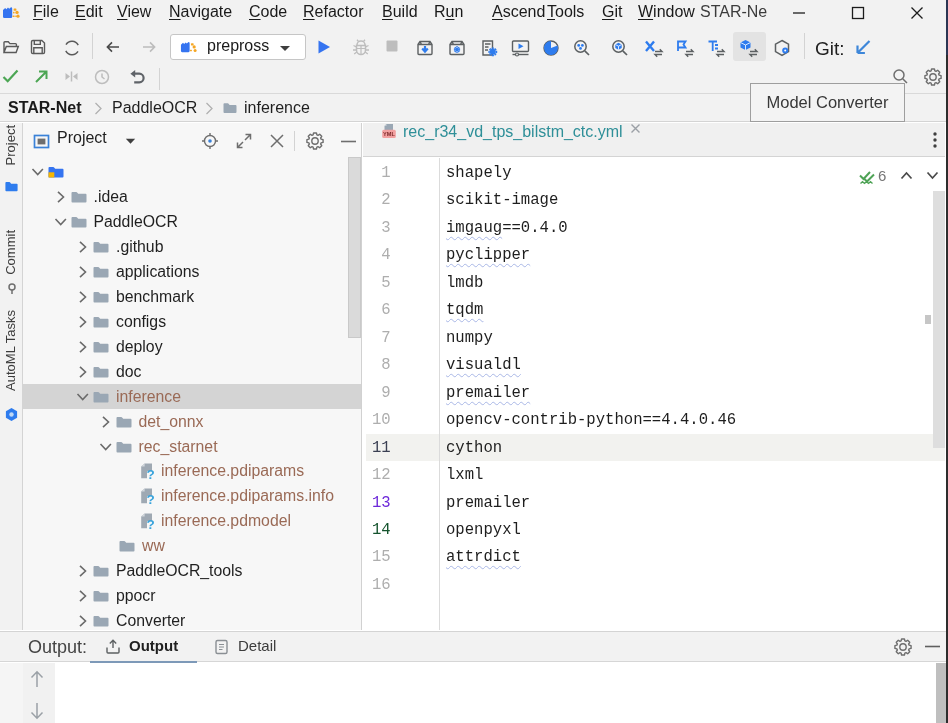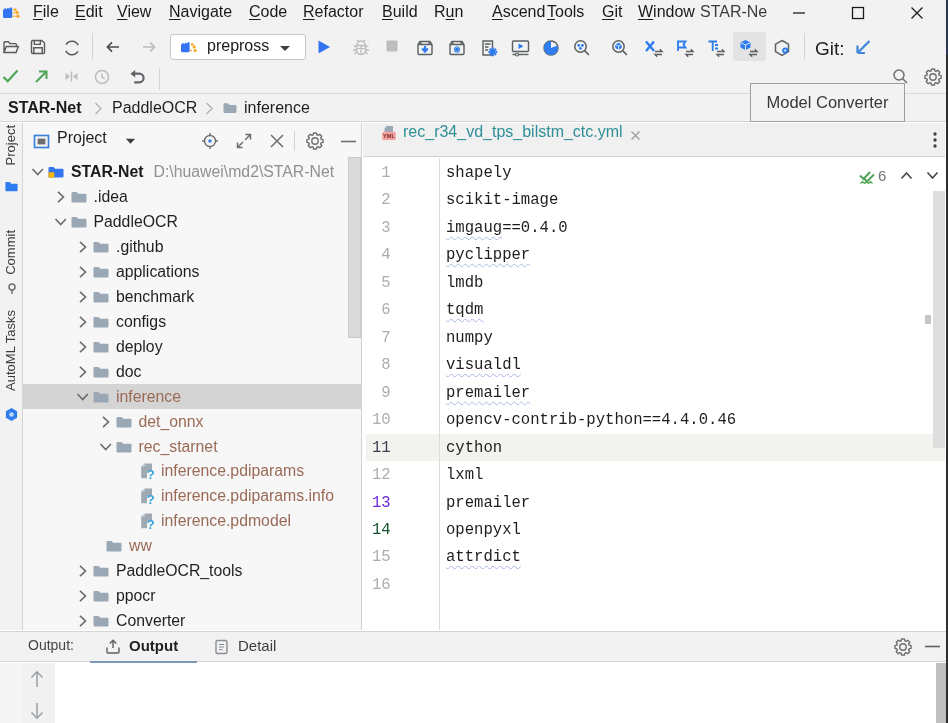--- a/index.html
+++ b/index.html
@@ -28,21 +28,21 @@
 #pjhead { position:absolute; left:0; top:0; width:100%; height:36px; }
 .tr { position:absolute; height:25px; display:flex; align-items:center; font-size:15.8px; white-space:pre; }
 .tr .chev { width:20px; height:16px; flex:none; }
 .tr .ic { width:16px; height:16px; margin-right:7px; flex:none; }
 .brown { color:#9a6a56; }
 #sel { position:absolute; left:0; top:261px; width:339px; height:25px; background:#d4d4d4; }
 #pthumb { position:absolute; left:325px; top:34px; width:13px; height:181px; background:#dadada; border:1px solid #c9c9c9; }
 
 #editor { left:363px; top:123px; width:582px; height:507px; background:#fff; overflow:hidden; }
 #tabbar { position:absolute; left:0; top:0; width:582px; height:34px; background:#f0f0f0; border-bottom:1px solid #d4d4d4; }
-#tab1 { position:absolute; left:5px; top:0; height:18px; display:flex; align-items:flex-end; }
+#tab1 { position:absolute; left:5px; top:0; height:18px; display:flex; align-items:flex-start; }
 #tab2 { position:absolute; left:282px; top:0; width:183px; height:34px; background:#fff; border-left:1px solid #dcdcdc; border-right:1px solid #dcdcdc; display:flex; align-items:center; }
 .tabtxt { font-size:16px; margin-left:6px; }
 #lines { position:absolute; left:0; top:0; }
 .cl { position:absolute; left:83px; height:28px; line-height:28px; font-family:"Liberation Mono", monospace; font-size:15.6px; color:#1e1e1e; white-space:pre; }
 .ln { position:absolute; left:0; width:27.6px; height:28px; line-height:28px; text-align:right; font-family:"Liberation Mono", monospace; font-size:15.6px; color:#aeaeae; }
 .wavy { text-decoration:underline; text-decoration-style:wavy; text-decoration-color:#a9b7e6; text-decoration-thickness:1px; text-underline-offset:4px; }
 #curline { position:absolute; left:3px; top:310.5px; width:579px; height:27.5px; background:#f2f2ef; }
 #gutline { position:absolute; left:75.6px; top:34.5px; width:1px; height:472px; background:#dbdbdb; }
 #escroll { position:absolute; left:570px; top:68px; width:11.5px; height:257px; background:#dedede; }
 
@@ -296,21 +296,21 @@
         <path d="M1 1.5 H16" stroke="#6e6e6e" stroke-width="1.6"></path>
       </svg>
   </div>
   <div id="sel"></div>
   <div id="tree">
       <div class="tr " style="top:36px;left:5px"><svg class="chev" viewBox="0 0 20 16">
           <path d="M4.5 5 l5.2 5.5 5.2-5.5" fill="none" stroke="#6a6a6a" stroke-width="1.6"></path>
         </svg><svg class="ic" viewBox="0 0 16 16">
           <path d="M.5 3.9 q0-.9.9-.9 h3.9 q.5 0 .8.4 l1.1 1.4 h7.4 q.9 0 .9.9 v6.9 q0 .9-.9.9 H1.4 q-.9 0-.9-.9 Z" fill="#3574f0"></path>
           <rect x=".5" y="8.3" width="5.8" height="5.2" fill="#f7b500"></rect>
-        </svg><span><span style="font-weight:bold;color:#1a1a1a">STAR-Net</span><span style="color:#909090;margin-left:10px">D:\huawei\md2\STAR-Net</span></span></div>
+        </svg></div>
       <div class="tr " style="top:61px;left:27.5px"><svg class="chev" viewBox="0 0 20 16">
           <path d="M7 2.8 l5.5 5.2 -5.5 5.2" fill="none" stroke="#6a6a6a" stroke-width="1.6"></path>
         </svg><svg class="ic" viewBox="0 0 16 16">
           <path d="M.5 3.9 q0-.9.9-.9 h3.9 q.5 0 .8.4 l1.1 1.4 h7.4 q.9 0 .9.9 v6.9 q0 .9-.9.9 H1.4 q-.9 0-.9-.9 Z" fill="#9aa7b4"></path>
         </svg><span>.idea</span></div>
       <div class="tr " style="top:86px;left:27.5px"><svg class="chev" viewBox="0 0 20 16">
           <path d="M4.5 5 l5.2 5.5 5.2-5.5" fill="none" stroke="#6a6a6a" stroke-width="1.6"></path>
         </svg><svg class="ic" viewBox="0 0 16 16">
           <path d="M.5 3.9 q0-.9.9-.9 h3.9 q.5 0 .8.4 l1.1 1.4 h7.4 q.9 0 .9.9 v6.9 q0 .9-.9.9 H1.4 q-.9 0-.9-.9 Z" fill="#9aa7b4"></path>
         </svg><span>PaddleOCR</span></div>
@@ -370,21 +370,21 @@
           <path d="M6.6 .5 V3.6 H3.2 Z" fill="#d4d9de"></path>
           <path d="M9 8.2 h7 v8.5 h-7 Z" fill="#f7f7f7"></path>
           <text x="8.6" y="16.2" font-size="13.5" font-weight="bold" fill="#38a3dc" font-family="Liberation Sans">?</text>
         </svg><span>inference.pdiparams.info</span></div>
       <div class="tr brown" style="top:385px;left:95px"><span class="chev"></span><svg class="ic" style="overflow:visible" viewBox="0 0 16 16">
           <path d="M6.6 .5 H14 V15.2 H3.2 V3.6 Z" fill="#9fa9b3"></path>
           <path d="M6.6 .5 V3.6 H3.2 Z" fill="#d4d9de"></path>
           <path d="M9 8.2 h7 v8.5 h-7 Z" fill="#f7f7f7"></path>
           <text x="8.6" y="16.2" font-size="13.5" font-weight="bold" fill="#38a3dc" font-family="Liberation Sans">?</text>
         </svg><span>inference.pdmodel</span></div>
-      <div class="tr brown" style="top:410px;left:63px"><span class="chev"></span><svg class="ic" viewBox="0 0 16 16">
+      <div class="tr brown" style="top:410px;left:76px"><span class="chev"></span><svg class="ic" viewBox="0 0 16 16">
           <path d="M.5 3.9 q0-.9.9-.9 h3.9 q.5 0 .8.4 l1.1 1.4 h7.4 q.9 0 .9.9 v6.9 q0 .9-.9.9 H1.4 q-.9 0-.9-.9 Z" fill="#9aa7b4"></path>
         </svg><span>ww</span></div>
       <div class="tr " style="top:435px;left:50px"><svg class="chev" viewBox="0 0 20 16">
           <path d="M7 2.8 l5.5 5.2 -5.5 5.2" fill="none" stroke="#6a6a6a" stroke-width="1.6"></path>
         </svg><svg class="ic" viewBox="0 0 16 16">
           <path d="M.5 3.9 q0-.9.9-.9 h3.9 q.5 0 .8.4 l1.1 1.4 h7.4 q.9 0 .9.9 v6.9 q0 .9-.9.9 H1.4 q-.9 0-.9-.9 Z" fill="#9aa7b4"></path>
         </svg><span>PaddleOCR_tools</span></div>
       <div class="tr " style="top:460px;left:50px"><svg class="chev" viewBox="0 0 20 16">
           <path d="M7 2.8 l5.5 5.2 -5.5 5.2" fill="none" stroke="#6a6a6a" stroke-width="1.6"></path>
         </svg><svg class="ic" viewBox="0 0 16 16">
@@ -466,21 +466,21 @@
       <path d="M1.5 7.5 L6.5 2 11.5 7.5" fill="none" stroke="#4a4a4a" stroke-width="1.7"></path>
     </svg>
   <svg class="abs" style="left:563px;top:48px" width="13" height="9" viewBox="0 0 13 9">
       <path d="M1.5 1.5 L6.5 7 11.5 1.5" fill="none" stroke="#4a4a4a" stroke-width="1.7"></path>
     </svg>
   <div id="escroll"></div>
   <div class="abs" style="left:562px;top:192px;width:6px;height:9px;background:#c6c6c6"></div>
 </div>
 
 <div class="abs" id="outbar">
-  <span class="abs" style="left:28px;top:5px;font-size:14px;color:#444">Output:</span>
+  <span class="abs" style="left:28px;top:5px;font-size:18px;color:#444">Output:</span>
   <svg class="abs" style="left:104px;top:6px" width="18" height="18" viewBox="0 0 18 18">
       <path d="M9 2.5 V10 M5.8 5.5 L9 2.2 l3.2 3.3 M3 9.5 v4.5 q0 1 1 1 h10 q1 0 1-1 V9.5" fill="none" stroke="#5c6062" stroke-width="1.4"></path>
     </svg>
   <span class="abs" style="left:129px;top:5px;font-size:15px;color:#1f1f1f;font-weight:600">Output</span>
   <svg class="abs" style="left:213px;top:6px" width="17" height="18" viewBox="0 0 17 18">
       <rect x="3" y="2.5" width="11" height="13" rx="1.5" fill="none" stroke="#8a8f94" stroke-width="1.4"></rect>
       <path d="M6 6.5 h5 M6 9 h5 M6 11.5 h3.5" stroke="#8a8f94" stroke-width="1.2"></path>
     </svg>
   <span class="abs" style="left:238px;top:5px;font-size:15px;color:#3c3c3c">Detail</span>
   <div class="abs" style="left:90px;top:29px;width:107px;height:3.5px;background:#7d99b8"></div>

